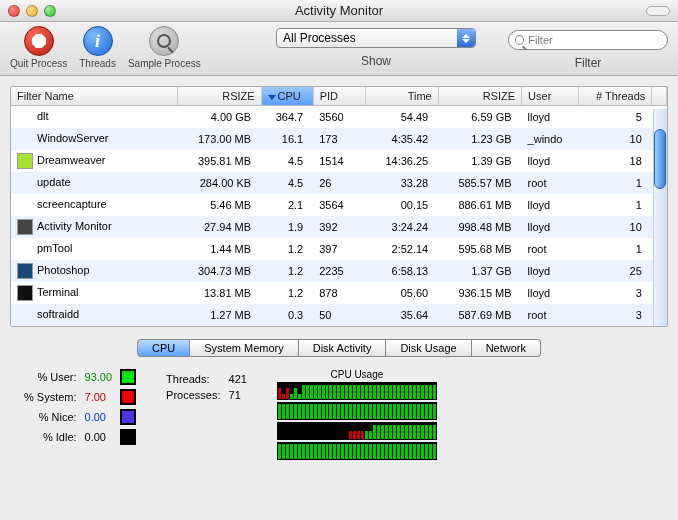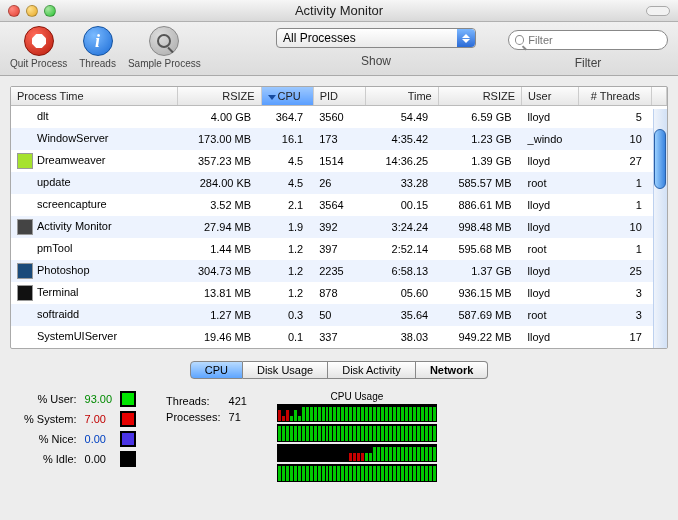--- a/index.html
+++ b/index.html
@@ -86,21 +86,21 @@
   .scrollthumb{ position:absolute; top:20px; right:1px; width:12px; height:60px; background:linear-gradient(to right,#9bd0ff,#3a84df); border:1px solid #285fa8; border-radius:6px; }
   .listbody{ position:relative; }
 
   .tabs {
     margin: 6px auto 8px; display:flex; justify-content:center;
   }
   .segbtn {
     padding:2px 14px; font-size:11px; border:1px solid #888; background:linear-gradient(#fff,#e4e4e4);
   }
   .segbtn:first-child{ border-radius:4px 0 0 4px; }
-  .segbtn:last-child{ border-radius:0 4px 4px 0;font-weight:bold; }
+  .segbtn:last-child{ border-radius:0 4px 4px 0; }
   .segbtn+.segbtn{ border-left:0; }
   .segbtn.sel{ background:linear-gradient(#b8dbff,#5ea5ff); }
 
   .bottom {
     display:flex; padding:4px 24px 10px; gap:30px; align-items:flex-start;
   }
   .statcol { display:grid; grid-template-columns:auto auto auto; gap:4px 8px; align-items:center; }
   .statlbl{ font-size:11px; text-align:right; }
   .swatch{ width:16px;height:16px;border:2px solid #000;}
   .sw-green{ background:#00e600; }
@@ -175,28 +175,28 @@
           <col style="width:50px">
         <col style="width:50px">
           <col style="width:70px">
           <col style="width:80px">
         <col style="width:55px">
           <col style="width:70px">
           <col style="width:14px">
       </colgroup>
       <thead>
         <tr>
-          <th>Process Time</th>
+          <th>Filter Name</th>
           <th style="text-align:right;">RSIZE</th>
           <th class="sorted"><span class="arrow"></span><span>CPU</span></th>
           <th>PID</th>
           <th style="text-align:right;">Time</th>
           <th style="text-align:right;">RSIZE</th>
           <th>User</th>
-          <th style="text-align:center;"># Threads</th>
+          <th style="text-align:right;"># Threads</th>
           <th></th>
         </tr>
       </thead>
       <tbody id="tbody">
           <tr>
             <td><span class="iconcell none"></span>dlt</td>
             <td class="num">4.00 GB</td>
             <td class="num">364.7</td>
             <td>3560</td>
             <td class="num">54.49</td>
@@ -211,43 +211,43 @@
             <td class="num">16.1</td>
             <td>173</td>
             <td class="num">4:35.42</td>
             <td class="num">1.23 GB</td>
             <td>_windo</td>
             <td class="num">10</td>
             <td></td>
           </tr>
           <tr>
             <td><span class="iconcell dw"></span>Dreamweaver</td>
-            <td class="num">357.23 MB</td>
+            <td class="num">395.81 MB</td>
             <td class="num">4.5</td>
             <td>1514</td>
             <td class="num">14:36.25</td>
             <td class="num">1.39 GB</td>
             <td>lloyd</td>
-            <td class="num">27</td>
+            <td class="num">18</td>
             <td></td>
           </tr>
           <tr>
             <td><span class="iconcell none"></span>update</td>
             <td class="num">284.00 KB</td>
             <td class="num">4.5</td>
             <td>26</td>
             <td class="num">33.28</td>
             <td class="num">585.57 MB</td>
             <td>root</td>
             <td class="num">1</td>
             <td></td>
           </tr>
           <tr>
             <td><span class="iconcell none"></span>screencapture</td>
-            <td class="num">3.52 MB</td>
+            <td class="num">5.46 MB</td>
             <td class="num">2.1</td>
             <td>3564</td>
             <td class="num">00.15</td>
             <td class="num">886.61 MB</td>
             <td>lloyd</td>
             <td class="num">1</td>
             <td></td>
           </tr>
           <tr>
             <td><span class="iconcell am"></span>Activity Monitor</td>
@@ -297,43 +297,33 @@
             <td><span class="iconcell none"></span>softraidd</td>
             <td class="num">1.27 MB</td>
             <td class="num">0.3</td>
             <td>50</td>
             <td class="num">35.64</td>
             <td class="num">587.69 MB</td>
             <td>root</td>
             <td class="num">3</td>
             <td></td>
           </tr>
-          <tr>
-            <td><span class="iconcell none"></span>SystemUIServer</td>
-            <td class="num">19.46 MB</td>
-            <td class="num">0.1</td>
-            <td>337</td>
-            <td class="num">38.03</td>
-            <td class="num">949.22 MB</td>
-            <td>lloyd</td>
-            <td class="num">17</td>
-            <td></td>
-          </tr>
         </tbody>
     </table>
     <div style="position:absolute; top:22px; right:0; bottom:0; width:14px; background:linear-gradient(to right,#eef3fb,#d2e1f6); border-left:1px solid #bdd1ef;">
       <div class="scrollthumb"></div>
     </div>
   </div>
 </div>
 
 <div class="tabs" id="tabs">
     <div class="segbtn sel">CPU</div>
+    <div class="segbtn">System Memory</div>
+    <div class="segbtn">Disk Activity</div>
     <div class="segbtn">Disk Usage</div>
-    <div class="segbtn">Disk Activity</div>
     <div class="segbtn">Network</div>
   </div>
 
 <div class="bottom">
   <div class="statcol">
     <span class="statlbl">% User:</span>
     <span style="color:#008a00;">93.00</span>
     <div class="swatch sw-green"></div>
     <span class="statlbl">% System:</span>
     <span style="color:#c00000;">7.00</span>

